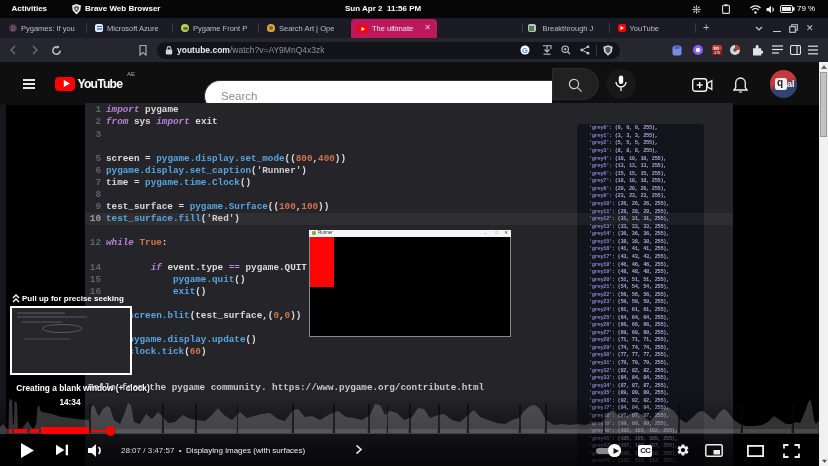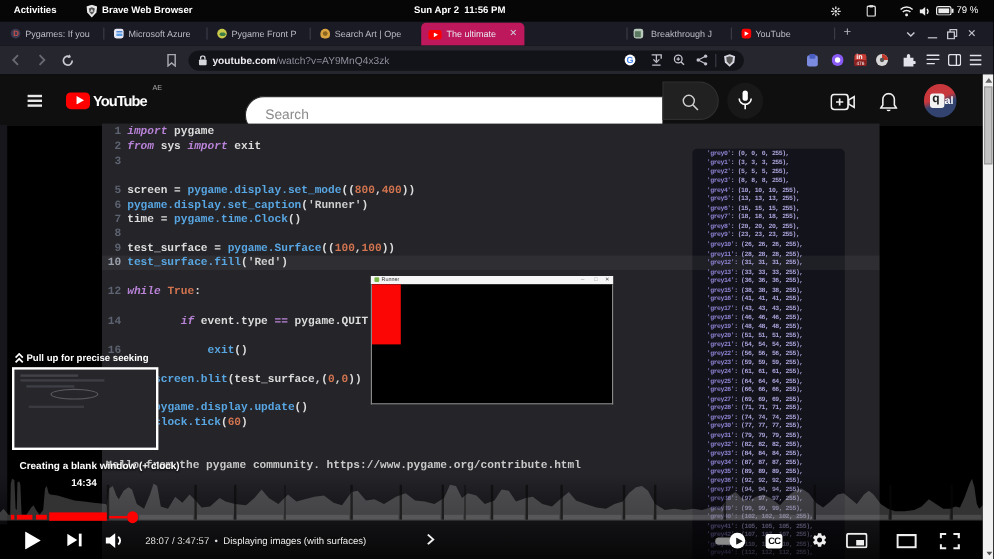--- a/index.html
+++ b/index.html
@@ -301,20 +301,21 @@
 <div class="cl" style="top:116.4px"><span class="ln">2</span><span class="k">from</span><span class="p"> sys </span><span class="k">import</span><span class="p"> exit</span></div>
 <div class="cl" style="top:128.5px"><span class="ln">3</span></div>
 <div class="cl" style="top:152.7px"><span class="ln">5</span><span class="p">screen = </span><span class="b">pygame.display.set_mode</span><span class="p">((</span><span class="o">800</span><span class="p">,</span><span class="o">400</span><span class="p">))</span></div>
 <div class="cl" style="top:164.8px"><span class="ln">6</span><span class="b">pygame.display.set_caption</span><span class="p">(</span><span class="s">'Runner'</span><span class="p">)</span></div>
 <div class="cl" style="top:176.9px"><span class="ln">7</span><span class="p">time = </span><span class="b">pygame.time.Clock</span><span class="p">()</span></div>
 <div class="cl" style="top:189.0px"><span class="ln">8</span></div>
 <div class="cl" style="top:201.1px"><span class="ln">9</span><span class="p">test_surface = </span><span class="b">pygame.Surface</span><span class="p">((</span><span class="o">100</span><span class="p">,</span><span class="o">100</span><span class="p">))</span></div>
 <div class="cl" style="top:213.2px"><span class="ln" style="color:#9aa0ab">10</span><span class="b">test_surface.fill</span><span class="p">(</span><span class="s">'Red'</span><span class="p">)</span></div>
 <div class="cl" style="top:237.4px"><span class="ln">12</span><span class="k">while</span><span class="p"> </span><span class="o">True</span><span class="p">:</span></div>
 <div class="cl" style="top:261.6px"><span class="ln">14</span><span class="p">        </span><span class="k">if</span><span class="p"> event.type </span><span class="k">==</span><span class="p"> pygame.QUIT</span></div>
+<div class="cl" style="top:273.7px"><span class="ln">15</span><span class="p">            </span><span class="b">pygame.quit</span><span class="p">()</span></div>
 <div class="cl" style="top:285.8px"><span class="ln">16</span><span class="p">            </span><span class="b">exit</span><span class="p">()</span></div>
 <div class="cl" style="top:310.0px"><span class="ln">18</span><span class="p">    </span><span class="b">screen.blit</span><span class="p">(test_surface,(</span><span class="o">0</span><span class="p">,</span><span class="o">0</span><span class="p">))</span></div>
 <div class="cl" style="top:322.1px"><span class="ln">19</span></div>
 <div class="cl" style="top:334.2px"><span class="ln">20</span><span class="p">    </span><span class="b">pygame.display.update</span><span class="p">()</span></div>
 <div class="cl" style="top:346.3px"><span class="ln">21</span><span class="p">    </span><span class="b">clock.tick</span><span class="p">(</span><span class="o">60</span><span class="p">)</span></div>
 <div class="term" style="top:382.2px">Hello from the pygame community. https://www.pygame.org/contribute.html</div>
 <div class="gl" style="top:125.3px"><span class="gk">'grey0'</span><span class="gv">: (0, 0, 0, 255),</span></div>
 <div class="gl" style="top:132.9px"><span class="gk">'grey1'</span><span class="gv">: (3, 3, 3, 255),</span></div>
 <div class="gl" style="top:140.4px"><span class="gk">'grey2'</span><span class="gv">: (5, 5, 5, 255),</span></div>
 <div class="gl" style="top:148.0px"><span class="gk">'grey3'</span><span class="gv">: (8, 8, 8, 255),</span></div>

